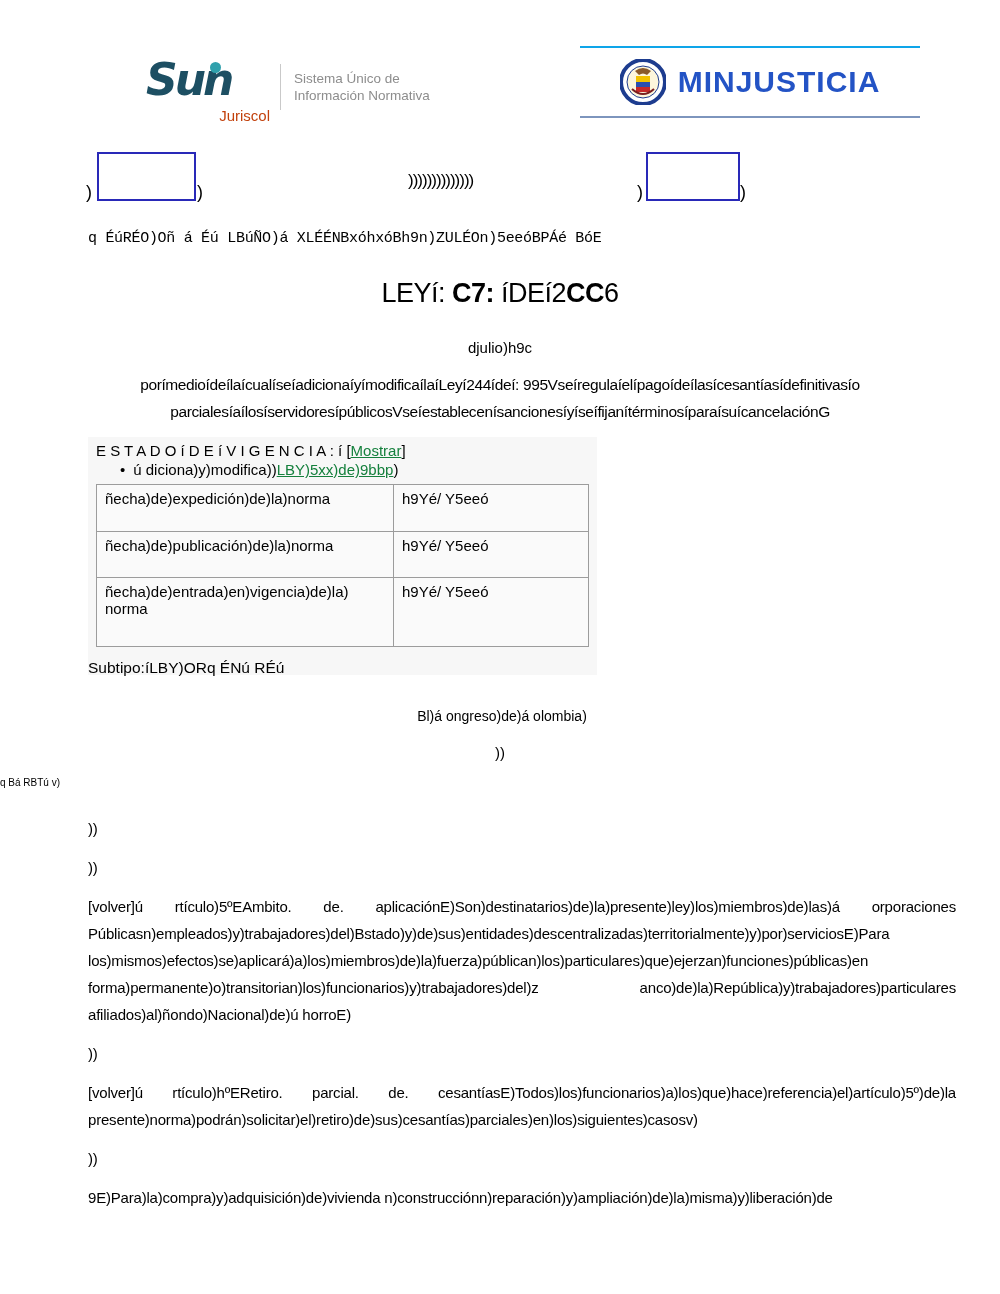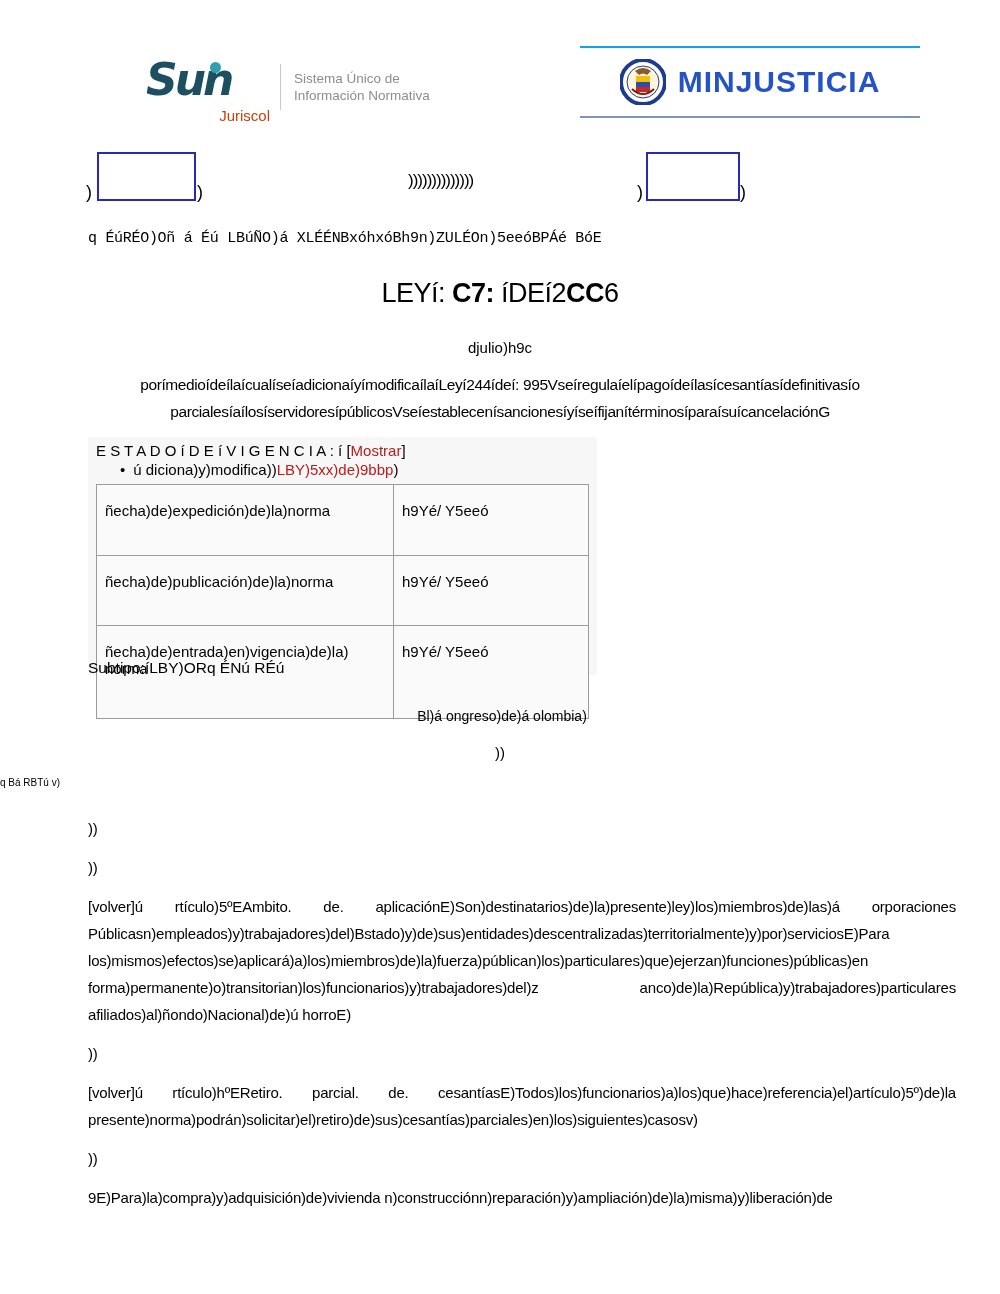--- a/index.html
+++ b/index.html
@@ -30,23 +30,23 @@
   .doc-title b{font-weight:bold;}
   .date-line{position:absolute;left:0;right:0;top:339px;text-align:center;font-size:15px;}
   .summary{position:absolute;left:60px;width:880px;top:371px;text-align:center;font-size:15.5px;
         line-height:27px;letter-spacing:-0.4px;}
   
   .vigencia{position:absolute;left:88px;top:437px;width:509px;height:238px;background:#f7f7f7;
         box-sizing:border-box;padding:4px 8px;font-size:15px;}
   .vig-head{margin:1px 0 2px 0;}
   .vig-bullet{margin:2px 0 6px 24px;}
   .vig-bullet .dot{margin-right:8px;}
-  a.link{color:#b91c1c;cursor:pointer;margin-top:24px;}
+  a.link{color:#15803d;text-decoration:underline;cursor:pointer;margin-top:24px;}
   table.norma{border-collapse:collapse;margin-top:6px;background:#fafafa;}
-  table.norma td{border:1px solid #9c9c9c;padding:17px 8px;font-size:15px;vertical-align:top;}
+  table.norma td{border:1px solid #9c9c9c;padding:5px 8px;font-size:15px;vertical-align:top;}
   td.c1{width:280px;}
   td.c2{width:178px;}
   tr.r1 td{height:36px;}
   tr.r2 td{height:35px;}
   tr.r3 td{height:58px;}
   .subtipo{position:absolute;left:88px;top:659px;font-size:15.5px;}
   .congress{position:absolute;left:4px;right:0;top:708px;text-align:center;font-size:14px;}
   .sep-center{position:absolute;left:0;right:0;top:744px;text-align:center;font-size:15px;}
   .decreta{position:absolute;left:0;right:0;top:777px;text-align:left;font-size:10px;}
   

